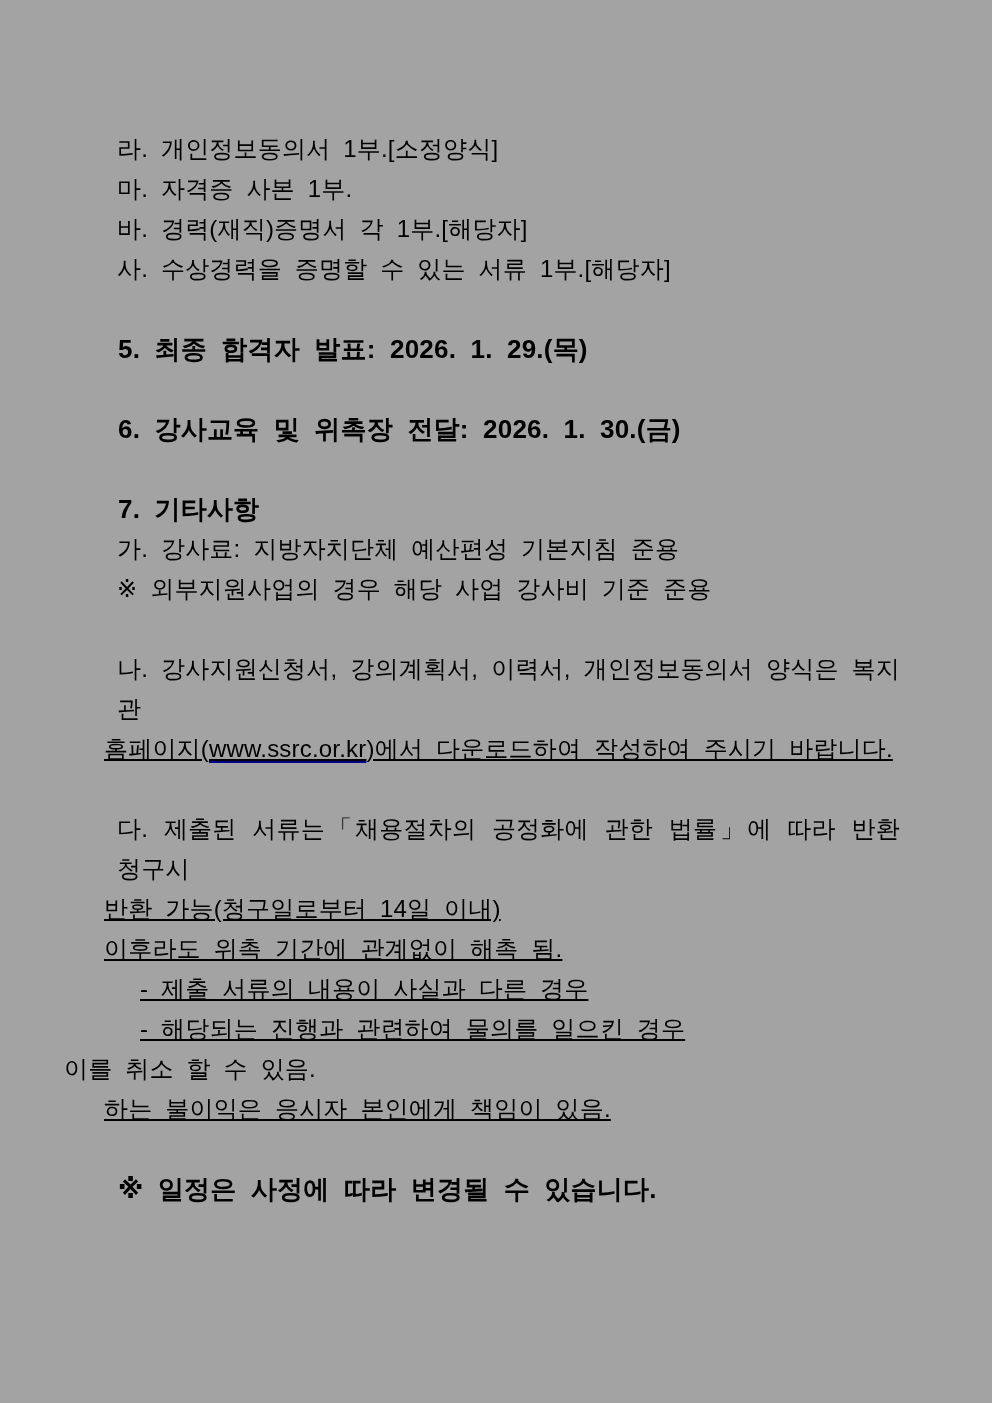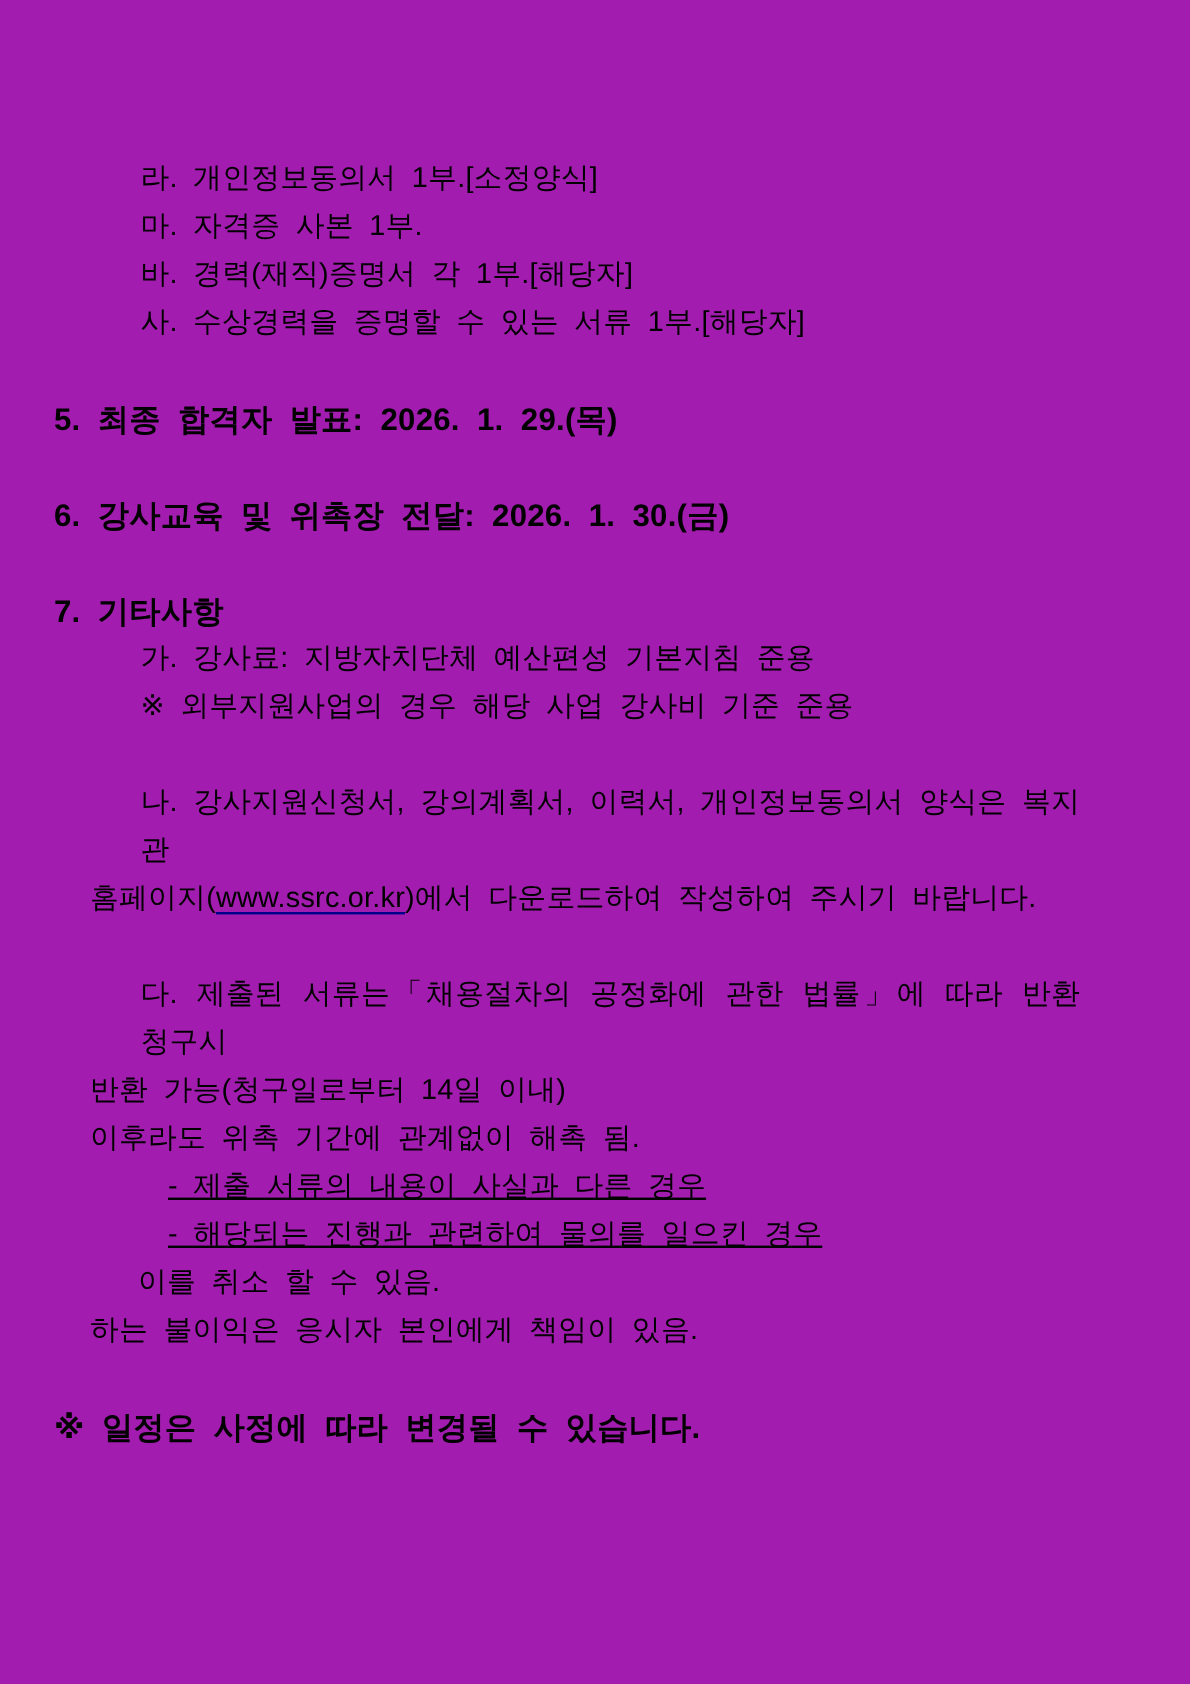--- a/index.html
+++ b/index.html
@@ -1,45 +1,45 @@
 <!DOCTYPE html>
 <html><head>
 <meta charset="utf-8">
 <style>
   * { margin: 0; padding: 0; box-sizing: border-box; }
   html, body { background: #e8e8e8; }
   .page {
     width: 992px;
     height: 1403px;
-    background: #a21caf;
+    background: #a3a3a3;
     position: relative;
     overflow: hidden;
     margin: 0 auto;
     font-family: "Liberation Sans", "DejaVu Sans", sans-serif;
     color: #000000;
   }
   .doc-body {
     position: absolute;
     top: 0; left: 0; right: 0; bottom: 0;
     padding-top: 129px;
   }
   .line {
     font-size: 24px;
     line-height: 40px;
     white-space: nowrap;
     word-spacing: 6px;
     letter-spacing: 0.2px;
     color: #000000;
   }
   
-  .line.h        { margin-left: 45px;  font-weight: bold; font-size: 26px; word-spacing: 7px; }
+  .line.h        { margin-left: 118px;  font-weight: bold; font-size: 26px; word-spacing: 7px; }
   .line.sub      { margin-left: 117px; }
-  .line.cont     { margin-left: 75px; }
+  .line.cont     { margin-left: 104px; text-decoration: underline; }
   .line.dash     { margin-left: 140px; text-decoration: underline; }
-  .line.dashcont { margin-left: 115px; }
+  .line.dashcont { margin-left: 64px; }
   
   .line.sec { margin-top: 40px; }
   
   .line.justify { white-space: normal; text-align: justify; text-align-last: justify; margin-top: 40px; }
   .line.sub.justify  { width: 783px; }
   .line.dash.justify { width: 760px; }
   
   .link {
     color: #000000;
     text-decoration: underline;

